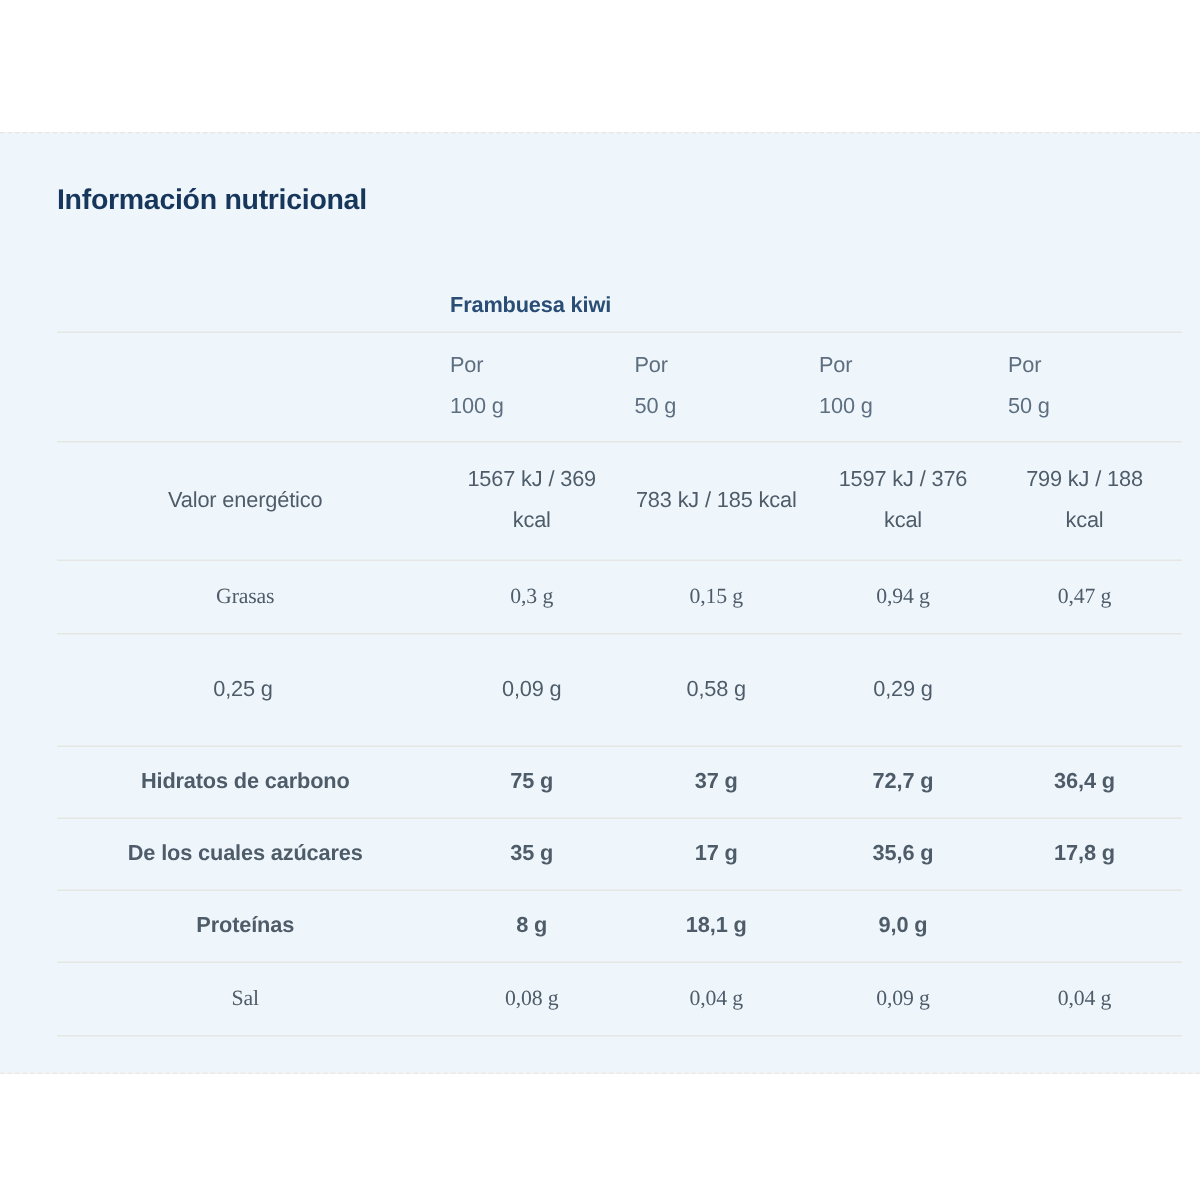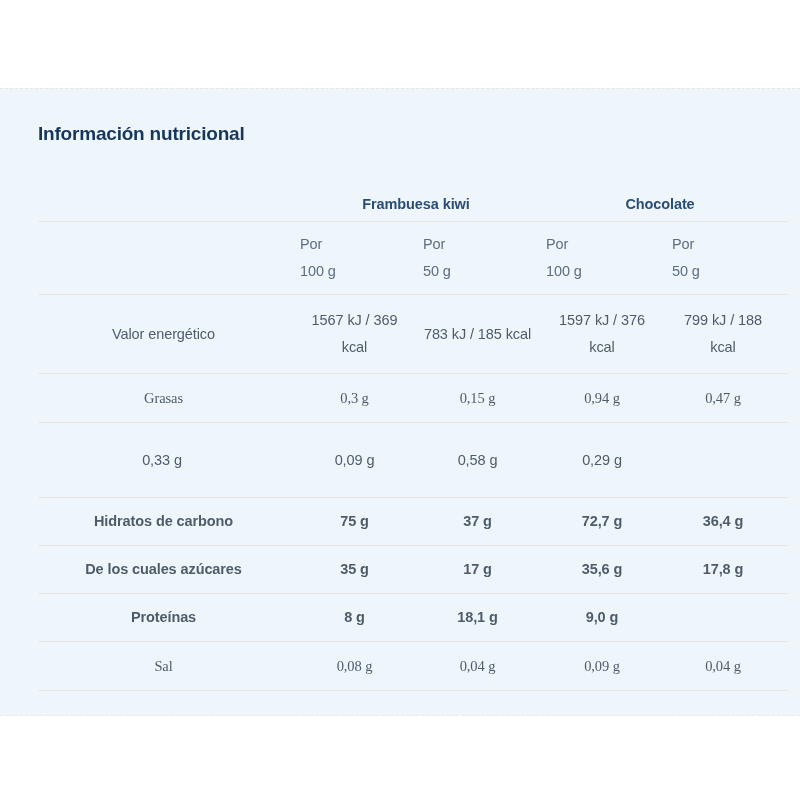--- a/index.html
+++ b/index.html
@@ -53,21 +53,21 @@
     line-height: 27px;
     letter-spacing: -0.1px;
   }
   .cell { padding-right: 14px; }
   .label-cell { padding-left: 7px; padding-right: 18px; }
   
   .product-row {
     height: 40px;
     align-items: end;
   }
-  .product-row .cell { padding-bottom: 8px; text-align: center; }
+  .product-row .cell { padding-bottom: 8px; }
   .product-name {
     grid-column: span 2;
     font-weight: 700;
     color: var(--product-header);
     line-height: 18px;
   }
   
   .serving-row { min-height: 73px; color: var(--muted-header); }
   .serving-line { display: block; }
   
@@ -82,21 +82,20 @@
 
 <div class="page">
   <section class="panel">
     <h2 class="panel-title">Información nutricional</h2>
 
     <div class="table">
 
       <div class="grid-row product-row">
         <div class="cell label-cell"></div>
         <div class="cell product-name">Frambuesa kiwi</div>
-        <div class="cell product-name">Chocolate</div>
       </div>
 
       <div class="grid-row serving-row">
         <div class="cell label-cell"></div>
         <div class="cell serving-cell">
           <span class="serving-line">Por</span>
           <span class="serving-line">100 g</span>
         </div>
         <div class="cell serving-cell">
           <span class="serving-line">Por</span>
@@ -122,21 +121,21 @@
 
       <div class="grid-row data-row row-h-md">
         <div class="cell label-cell">Grasas</div>
         <div class="cell value-cell">0,3 g</div>
         <div class="cell value-cell">0,15 g</div>
         <div class="cell value-cell">0,94 g</div>
         <div class="cell value-cell">0,47 g</div>
       </div>
 
       <div class="grid-row data-row row-h-lg">
-        <div class="cell value-cell">0,33 g</div>
+        <div class="cell value-cell">0,25 g</div>
         <div class="cell value-cell">0,09 g</div>
         <div class="cell value-cell">0,58 g</div>
         <div class="cell value-cell">0,29 g</div>
       </div>
 
       <div class="grid-row data-row row-h-sm">
         <div class="cell label-cell">Hidratos de carbono</div>
         <div class="cell value-cell">75 g</div>
         <div class="cell value-cell">37 g</div>
         <div class="cell value-cell">72,7 g</div>

